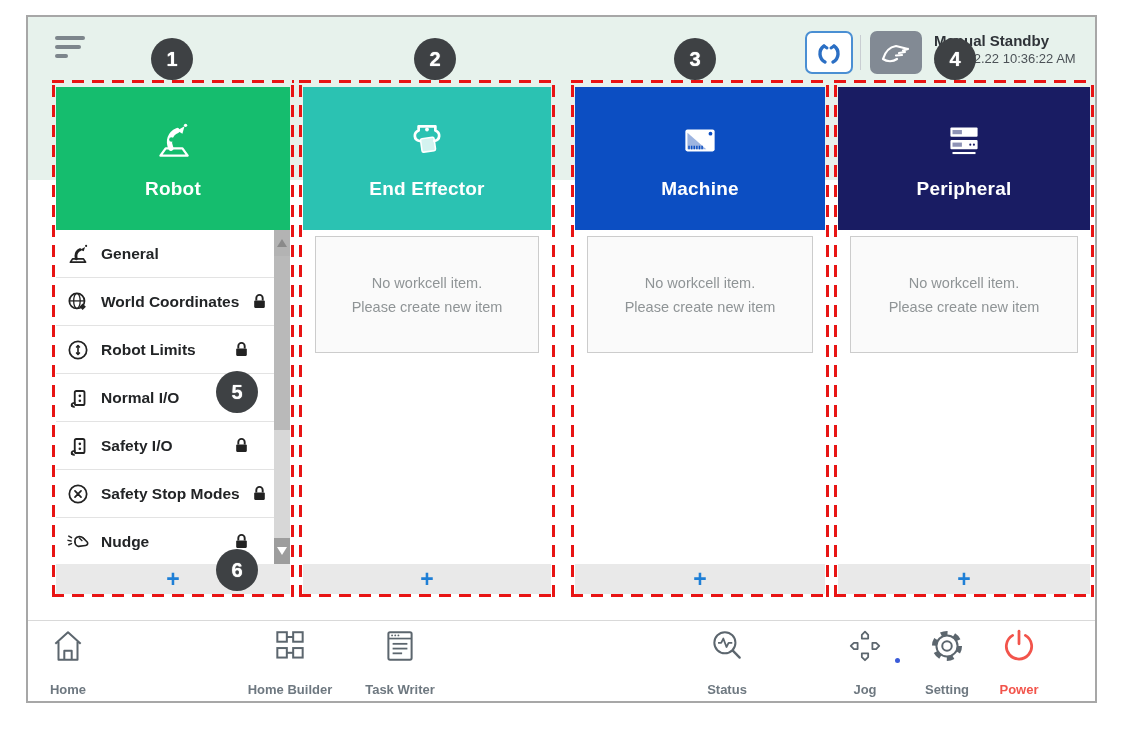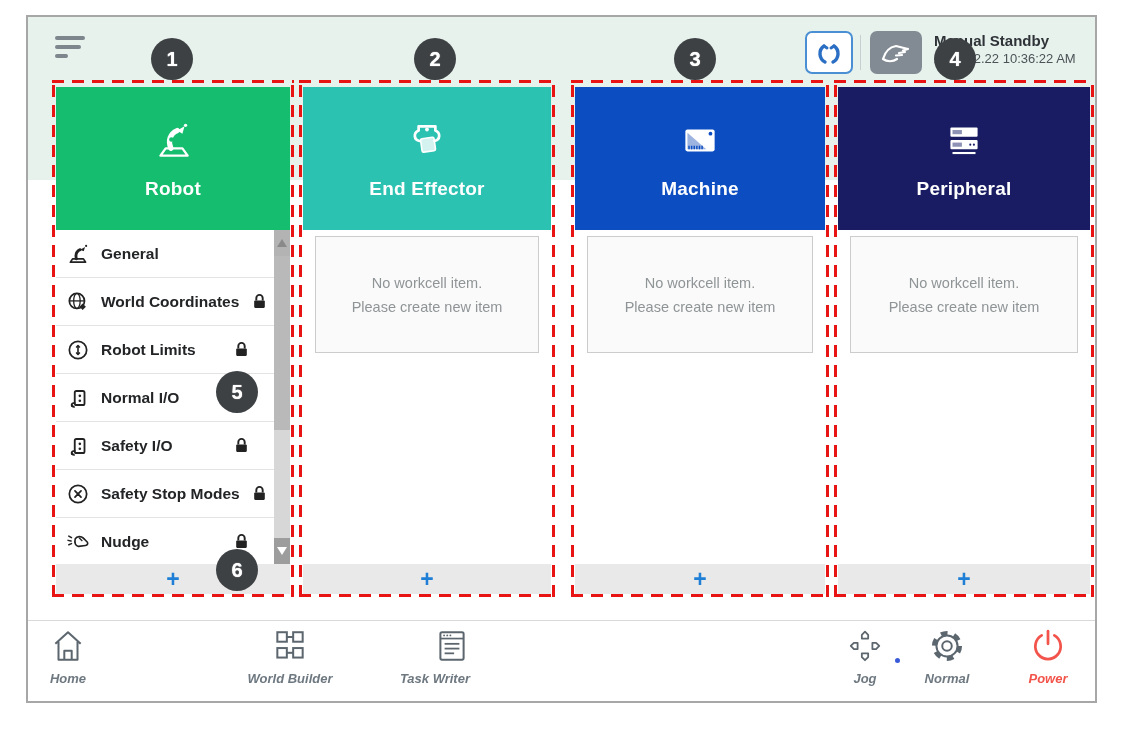--- a/index.html
+++ b/index.html
@@ -65,21 +65,21 @@
       repeating-linear-gradient(0deg,#e81414 0 12px,transparent 12px 20px) right top/3px 100% no-repeat; }
   .badge { position:absolute; width:42px; height:42px; border-radius:50%; background:#3e4144; z-index:6;
            color:#ffffff; font-size:20px; font-weight:bold; display:flex; align-items:center; justify-content:center;
            text-shadow:0 0 1px #ffffff; }
 
   
   .nav { position:absolute; left:0; top:603px; width:100%; height:85px; background:#ffffff;
          border-top:1px solid #d9d9d9; }
   .nav-item { position:absolute; top:7px; width:140px; transform:translateX(-50%);
               display:flex; flex-direction:column; align-items:center; cursor:pointer; }
-  .nav-label { margin-top:5px; font-size:13px; font-weight:bold; color:#6e7880; white-space:nowrap;font-style:italic; }
+  .nav-label { margin-top:16px; font-size:13px; font-weight:bold; color:#6e7880; white-space:nowrap; }
   .nav-item.active .nav-label { color:#2eb8da; }
   .nav-item.power .nav-label { color:#f2544b; }
   .cursor-dot { position:absolute; left:867px; top:641px; width:5px; height:5px; border-radius:50%; background:#3a5bd9; }
 
   svg { display:block; }
 </style>
 </head>
 <body>
 
 <div class="canvas">
@@ -370,39 +370,49 @@
             <g fill="none" stroke="#5c666e" stroke-width="1.9">
               <rect x="5" y="4" width="9" height="9"></rect>
                 <rect x="20" y="4" width="9" height="9"></rect>
                 <line x1="14" y1="8.5" x2="20" y2="8.5"></line>
               <rect x="5" y="19" width="9" height="9"></rect>
                 <rect x="20" y="19" width="9" height="9"></rect>
                 <line x1="14" y1="23.5" x2="20" y2="23.5"></line>
             </g>
           </svg>
         </span>
-        <span class="nav-label">World Builder</span>
-      </div>
-
-      <div class="nav-item" style="left:372px;align-items:flex-end;">
+        <span class="nav-label">Home Builder</span>
+      </div>
+
+      <div class="nav-item" style="left:372px;">
         <span>
           <svg width="36" height="38" viewBox="0 0 34 36">
             <rect x="6" y="4" width="22" height="26" rx="1.5" fill="none" stroke="#5c666e" stroke-width="1.9"></rect>
             <line x1="6" y1="10" x2="28" y2="10" stroke="#5c666e" stroke-width="1.6"></line>
             <circle cx="9.5" cy="7" r=".9" fill="#5c666e"></circle>
               <circle cx="12.5" cy="7" r=".9" fill="#5c666e"></circle>
               <circle cx="15.5" cy="7" r=".9" fill="#5c666e"></circle>
             <line x1="10" y1="15" x2="24" y2="15" stroke="#5c666e" stroke-width="1.7"></line>
             <line x1="10" y1="19.5" x2="24" y2="19.5" stroke="#5c666e" stroke-width="1.7"></line>
             <line x1="10" y1="24" x2="19" y2="24" stroke="#5c666e" stroke-width="1.7"></line>
           </svg>
         </span>
         <span class="nav-label">Task Writer</span>
       </div>
 
+      <div class="nav-item" style="left:699px;">
+        <span>
+          <svg width="36" height="38" viewBox="0 0 34 36">
+            <circle cx="15" cy="14" r="10" fill="none" stroke="#5c666e" stroke-width="1.9"></circle>
+            <path d="M8.5 14 h3 l2 -4 l3 8 l2 -4 h3.5" fill="none" stroke="#5c666e" stroke-width="1.7" stroke-linejoin="round"></path>
+            <line x1="22.5" y1="21.5" x2="29" y2="28" stroke="#5c666e" stroke-width="2.2" stroke-linecap="round"></line>
+          </svg>
+        </span>
+        <span class="nav-label">Status</span>
+      </div>
 
       <div class="nav-item" style="left:837px;">
         <span>
           <svg width="36" height="38" viewBox="0 0 34 36">
             <g fill="none" stroke="#5c666e" stroke-width="1.7" stroke-linejoin="round">
               <path d="M14 10 V6.5 L17 3.5 L20 6.5 V10 Z"></path>
               <path d="M14 24 H20 V27.5 L17 30.5 L14 27.5 Z"></path>
               <path d="M10 14 V20 H6.5 L3.5 17 L6.5 14 Z"></path>
               <path d="M24 14 H27.5 L30.5 17 L27.5 20 H24 Z"></path>
             </g>
@@ -412,24 +422,24 @@
       </div>
 
       <div class="nav-item" style="left:919px;">
         <span>
           <svg width="36" height="38" viewBox="0 0 34 36">
             <circle cx="17" cy="17" r="12" fill="none" stroke="#5c666e" stroke-width="4.5" stroke-dasharray="6.3 6.3"></circle>
             <circle cx="17" cy="17" r="10" fill="none" stroke="#5c666e" stroke-width="1.9"></circle>
             <circle cx="17" cy="17" r="4.5" fill="none" stroke="#5c666e" stroke-width="1.9"></circle>
           </svg>
         </span>
-        <span class="nav-label">Normal</span>
-      </div>
-
-      <div class="nav-item power" style="left:1020px;">
+        <span class="nav-label">Setting</span>
+      </div>
+
+      <div class="nav-item power" style="left:991px;">
         <span>
           <svg width="36" height="38" viewBox="0 0 34 36">
             <path d="M11 7 A12 12 0 1 0 23 7" fill="none" stroke="#f2544b" stroke-width="2.6" stroke-linecap="round"></path>
             <line x1="17" y1="3" x2="17" y2="15" stroke="#f2544b" stroke-width="2.6" stroke-linecap="round"></line>
           </svg>
         </span>
         <span class="nav-label">Power</span>
       </div>
     </div>
 

